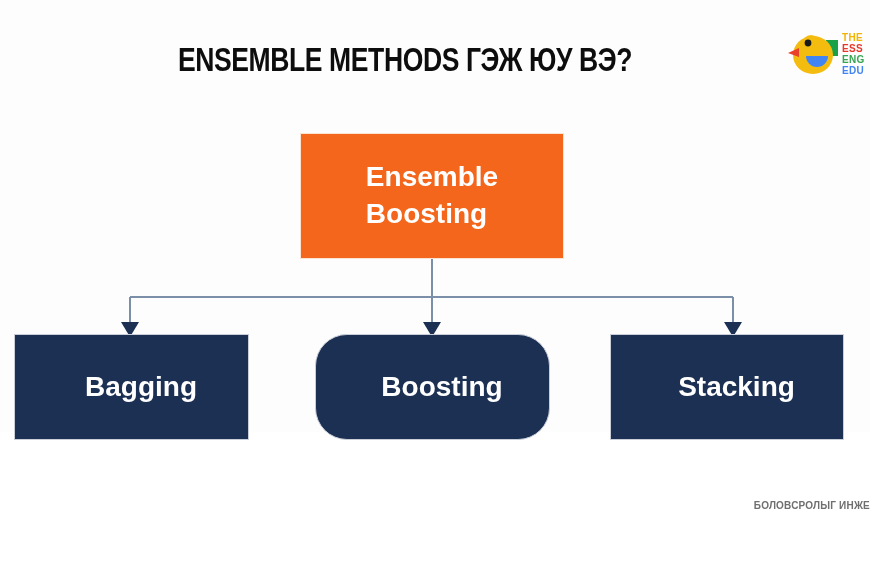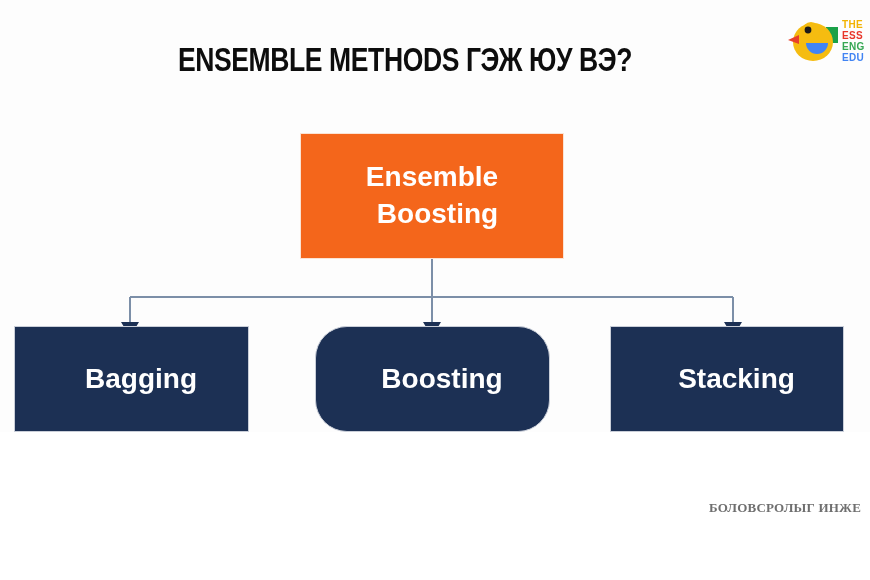--- a/index.html
+++ b/index.html
@@ -34,21 +34,21 @@
     color: #0d0d0d;
     transform: scaleX(0.78);
     transform-origin: 405px 50%;
     white-space: nowrap;
   }
 
   
   #logo {
     position: absolute;
     left: 786px;
-    top: 5px;
+    top: 18px;
     width: 84px;
     height: 72px;
   }
   #logo-bird {
     position: absolute;
     left: 0;
     top: 8px;
     width: 56px;
     height: 52px;
   }
@@ -70,37 +70,37 @@
   .lt-3 { color: #34a652; }
   .lt-4 { color: #4184f3; }
 
   
   .node {
     position: absolute;
     box-sizing: border-box;
     display: flex;
     align-items: center;
     justify-content: center;
-    text-align: right;
+    text-align: left;
     color: #ffffff;
     font-family: "Liberation Sans", sans-serif;
     font-weight: 700;
   }
   #node-root {
     left: 300px;
     top: 133px;
     width: 264px;
     height: 126px;
     background: #f4661b;
     border: 1px solid #fbe3d4;
     font-size: 28px;
     line-height: 1.32;
   }
   .node-child {
-    top: 326px;
+    top: 334px;
     height: 106px;
     background: #1c3054;
     border: 1px solid #c9ced8;
     font-size: 28px;
     padding-left: 19px;
   }
   #node-bagging  { left: 14px;  width: 235px; }
   #node-boosting { left: 315px; width: 235px; border-radius: 32px; }
   #node-stacking { left: 610px; width: 234px; }
 
@@ -115,24 +115,24 @@
   }
 
   
   #footer {
     position: absolute;
     left: 700px;
     top: 500px;
     width: 170px;
     overflow: hidden;
     white-space: nowrap;
-    text-align: center;
-    font-family: Liberation Serif, serif;
+    text-align: right;
+    font-family: Liberation Sans, sans-serif;
     font-weight: 700;
-    font-size: 13px;
+    font-size: 10px;
     letter-spacing: 0.2px;
     color: #6f6f6f;
   }
 </style>
 </head>
 <body>
 
 <div id="slide">
 
   <div id="title">ENSEMBLE METHODS ГЭЖ ЮУ ВЭ?</div>

